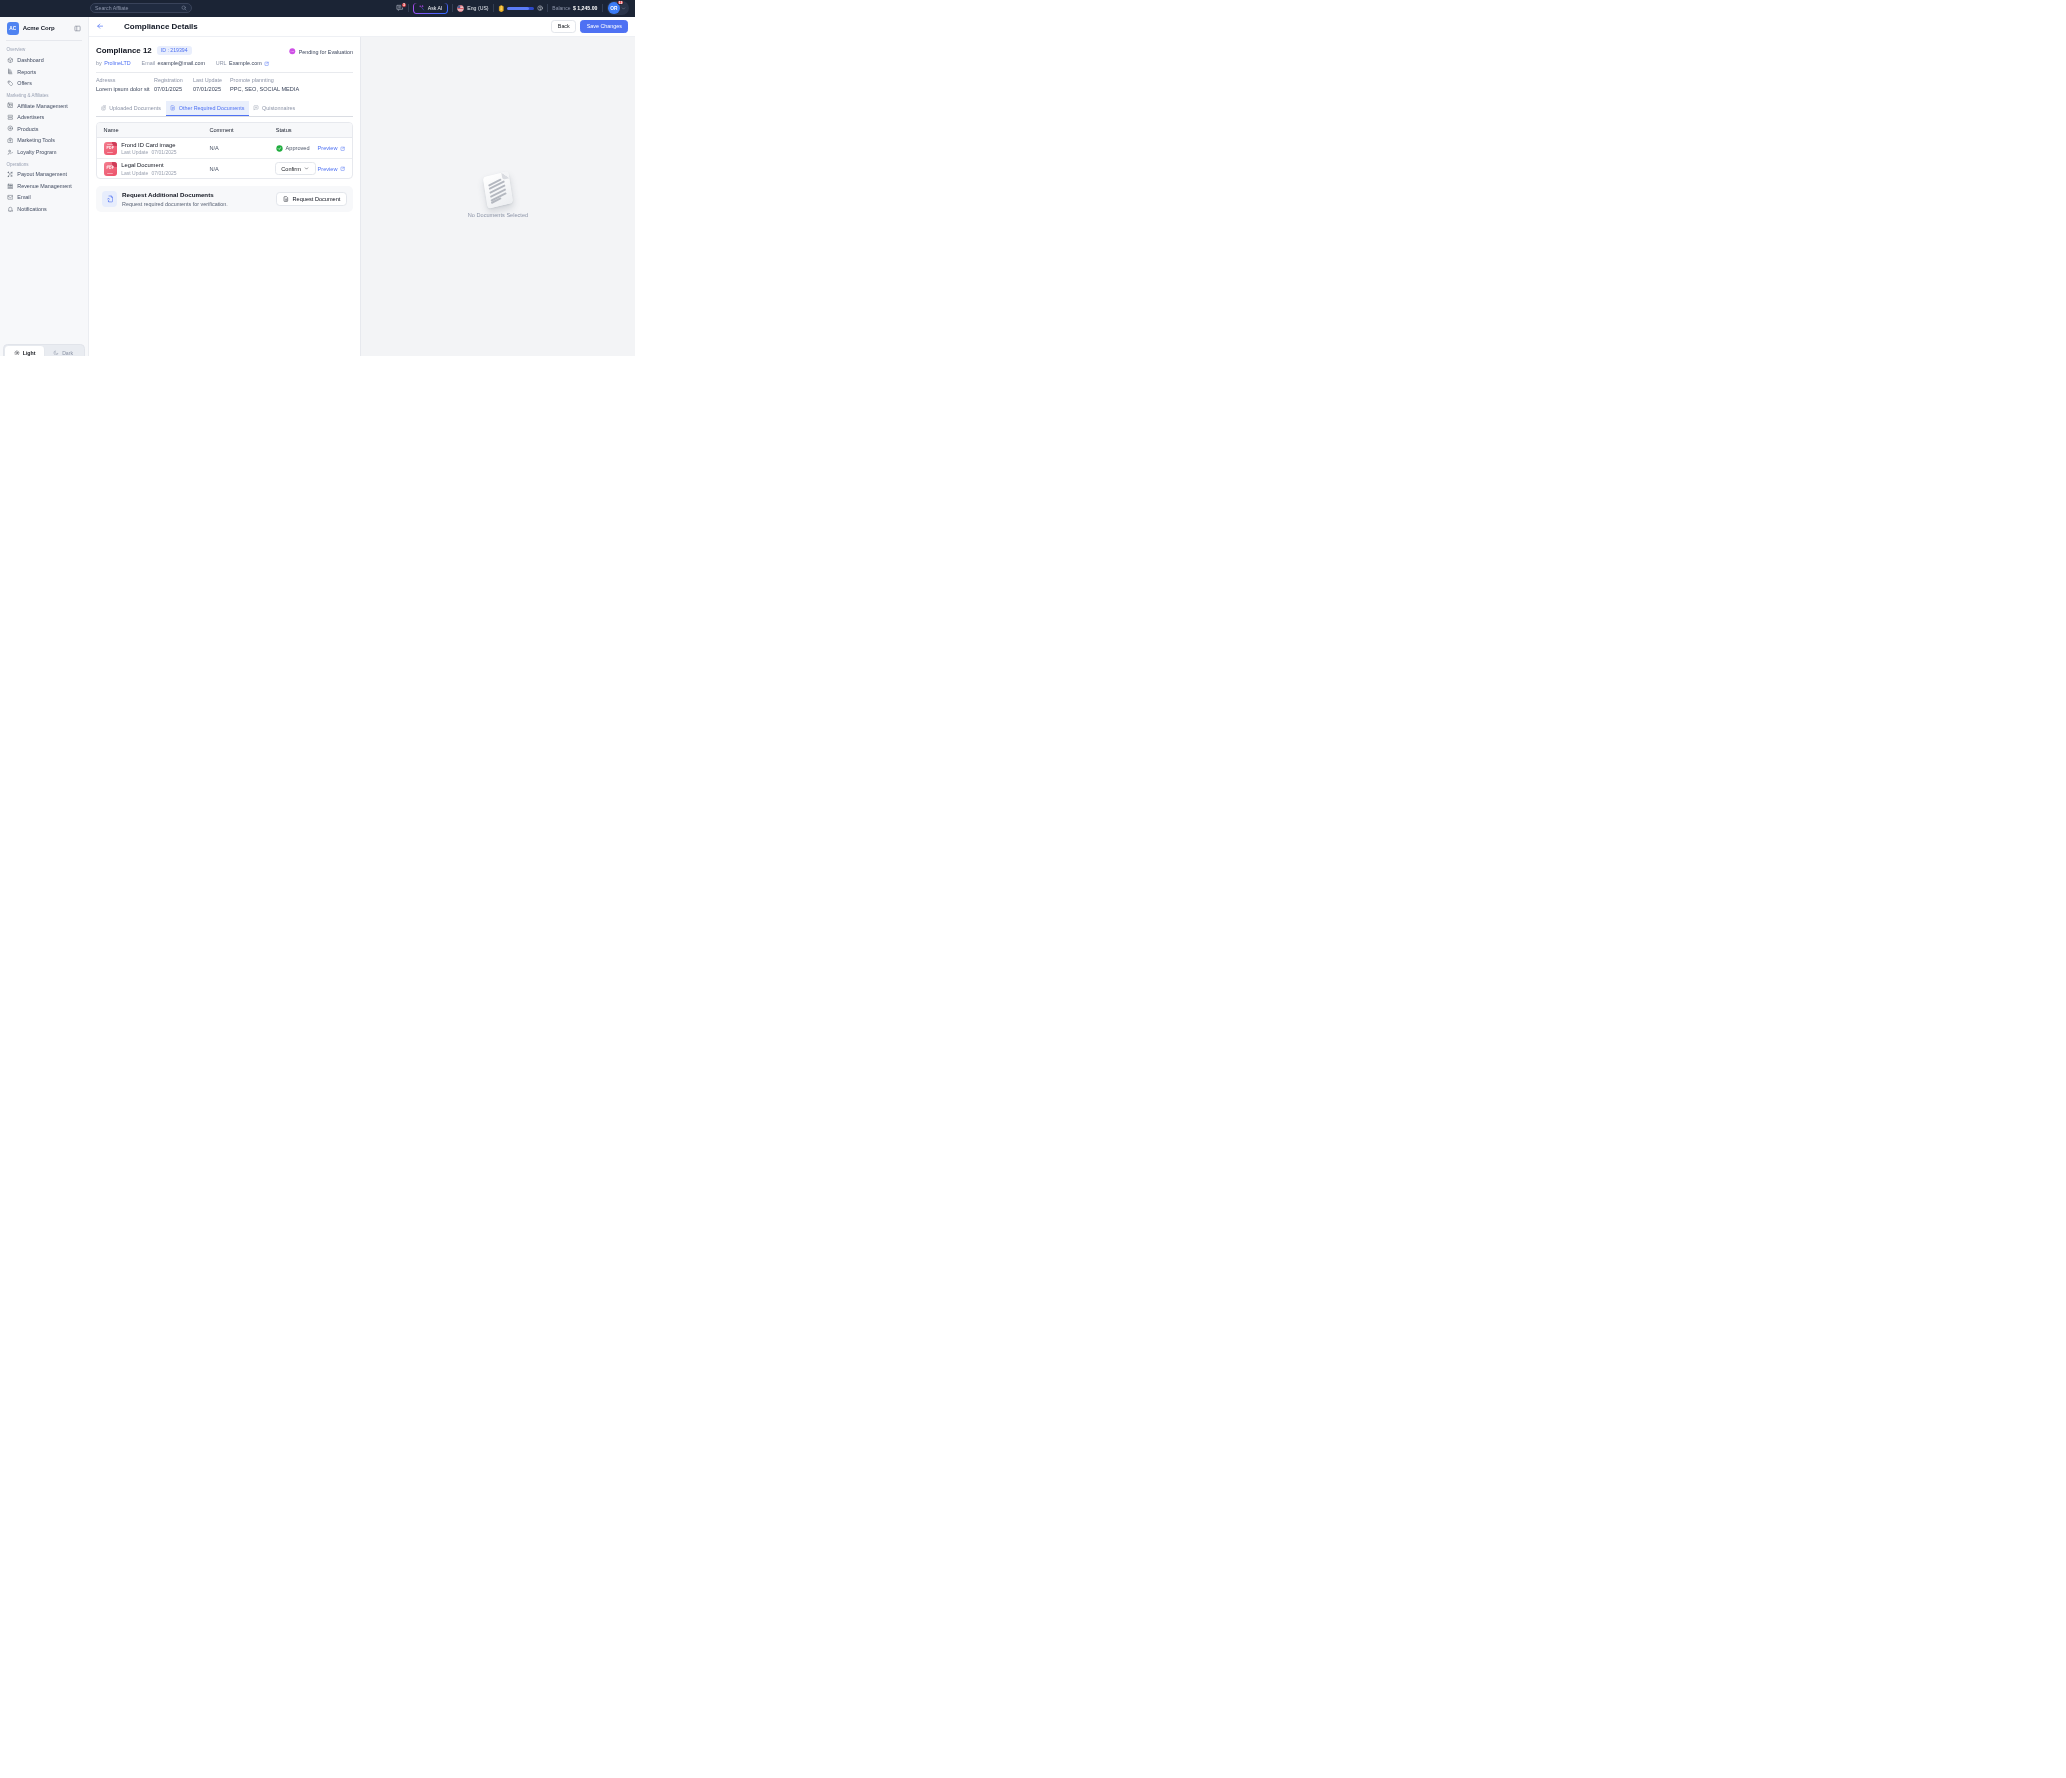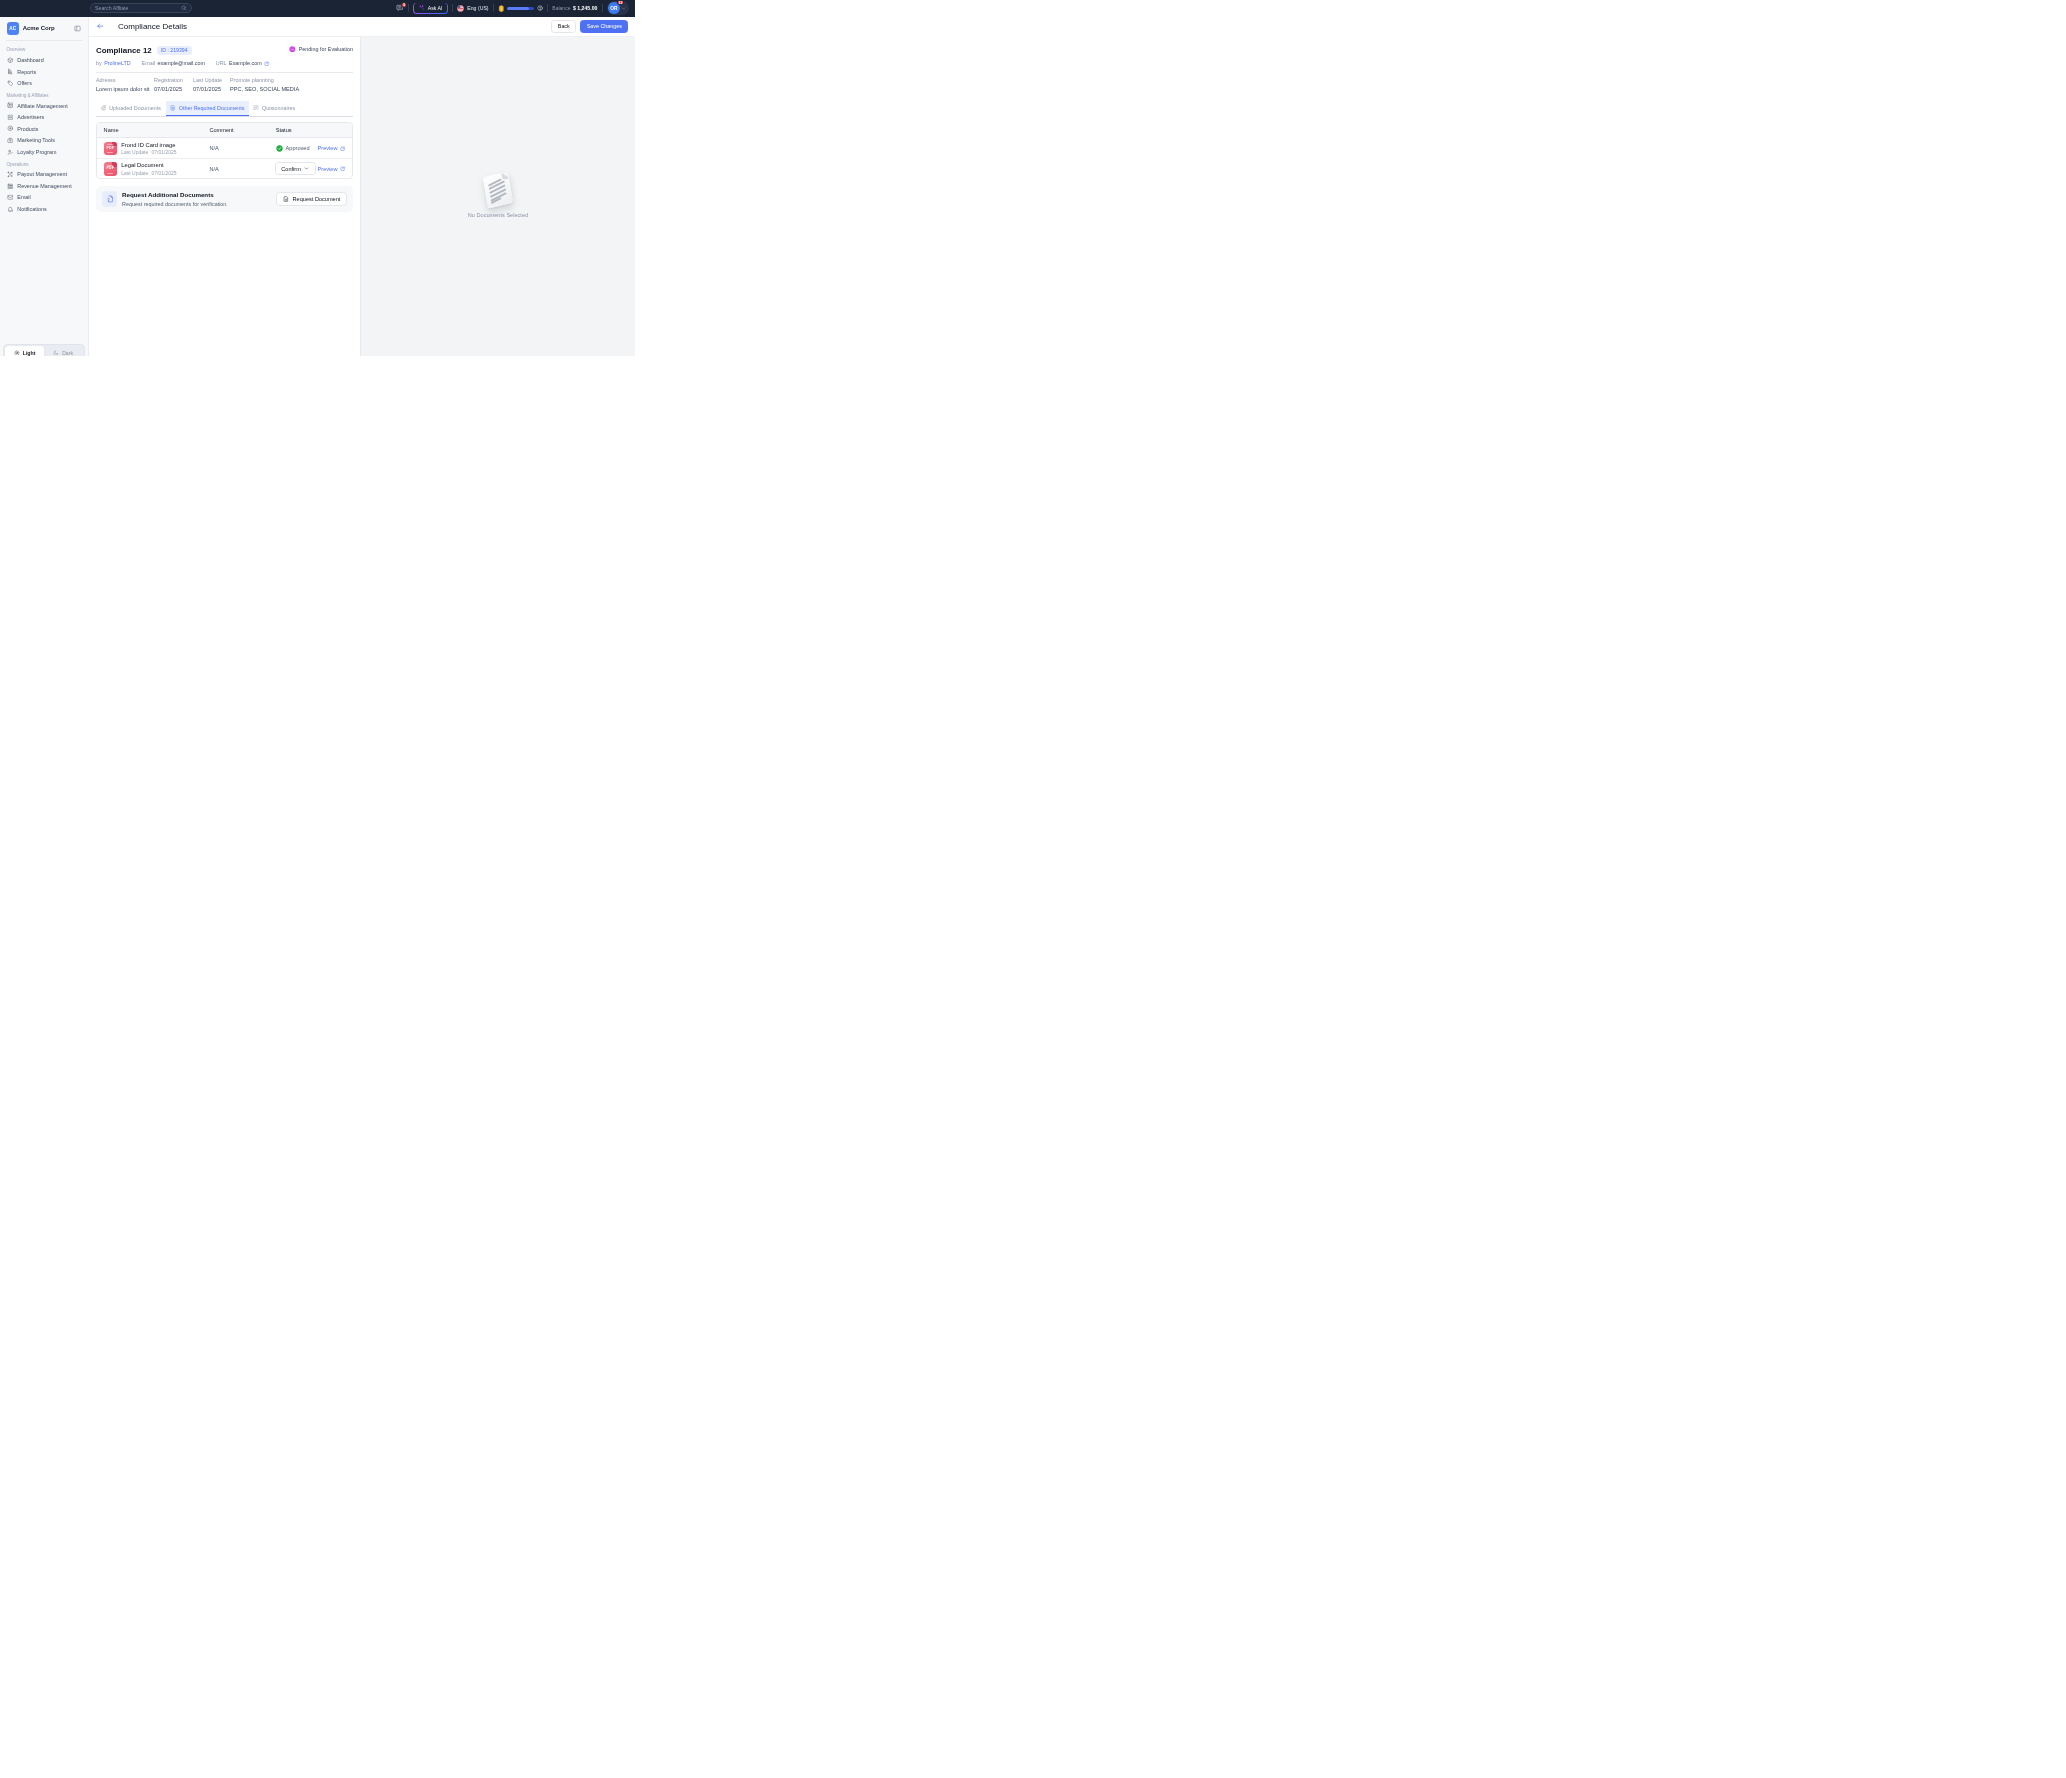--- a/index.html
+++ b/index.html
@@ -52,34 +52,34 @@
   .nav-item svg { flex-shrink:0; }
   .theme-toggle { position:absolute; left:3.3px; right:3.3px; bottom:-5.4px; background:#e9ecf1;
     border:0.4px solid #e1e4ea; border-radius:4.5px; padding:1.2px; display:flex; }
   .tt-opt { flex:1; display:flex; align-items:center; justify-content:center; gap:2.9px; font-size:5.2px;
     height:12.4px; border-radius:3.3px; color:#8b93a5; cursor:pointer; }
   .tt-opt.active { background:#fff; color:#15181e; box-shadow:0 0.4px 1.2px rgba(20,26,40,.12); font-weight:bold; }
 
   
   .main-header { height:20px; background:#fff; border-bottom:0.4px solid #eef0f4; display:flex;
     align-items:center; padding:0 6.6px; gap:4.1px; }
-  .main-header .title { font-size:8px; font-weight:normal; color:#0f1522; margin-left:10px; }
+  .main-header .title { font-size:8px; font-weight:bold; color:#0f1522; margin-left:16px; }
   .mh-spacer { flex:1; }
   .btn { border-radius:3.3px; font-size:5.4px; display:inline-flex; align-items:center; justify-content:center;
     cursor:pointer; font-family:"Liberation Sans",sans-serif; }
   .btn-ghost { background:#fff; border:0.4px solid #e3e6eb; color:#15181e; padding:2.5px 5.4px; }
   .btn-primary { background:#4e71f3; border:0.4px solid #4e71f3; color:#fff; padding:2.5px 5.4px; }
 
   
   .main-body { flex:1; display:flex; min-height:0; }
   .content { width:271px; flex-shrink:0; background:#fff; padding:9px 7px 0 7px; }
   .preview-panel { flex:1; background:#f3f4f6; border-left:0.4px solid #e7e9ee; display:flex;
     flex-direction:column; align-items:center; justify-content:center; gap:5.8px; margin-top:0; }
 
-  .c-title-row { display:flex; align-items:flex-start; gap:5px; }
+  .c-title-row { display:flex; align-items:flex-end; gap:5px; }
   .c-title { font-size:7.9px; font-weight:bold; color:#10141f; }
   .id-badge { background:#e9eefc; color:#4e71f3; font-size:5.2px; padding:1.7px 4.1px; border-radius:2.9px; }
   .status-pill { margin-left:auto; display:flex; align-items:center; gap:2.9px; font-size:5.4px; color:#3c465c; }
   .c-meta-row { display:flex; align-items:center; gap:2.5px; font-size:5.4px; margin-top:5.4px; color:#3c465c; }
   .mut { color:#8d95a8; }
   .lnk { color:#4e71f3; }
   .c-meta-row .gap { width:5.8px; }
   .hdiv { height:0.4px; background:#e8eaee; margin:5.8px 0 5px 0; }
   .fields { display:grid; grid-template-columns:58px 39px 37px auto; }
   .fields .lab { font-size:5.4px; color:#8d95a8; padding-bottom:2.9px; }

